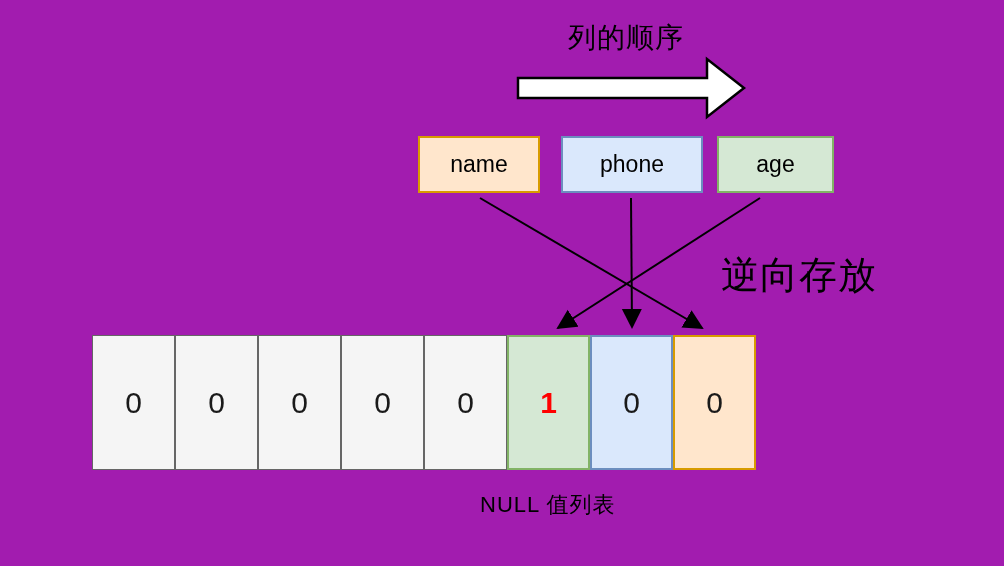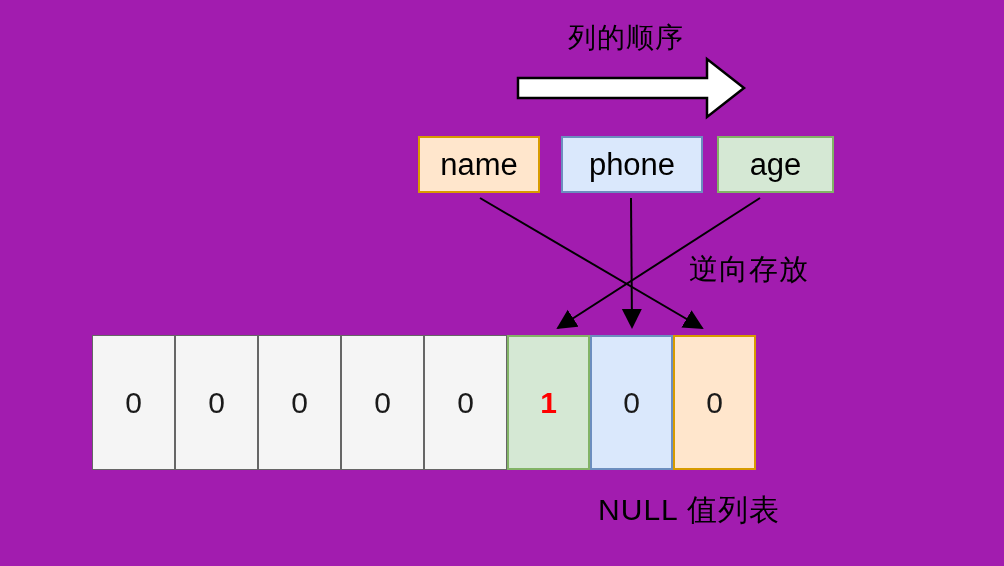--- a/index.html
+++ b/index.html
@@ -44,38 +44,38 @@
   }
   .col-box {
     position: absolute;
     top: 136px;
     height: 57px;
     border: 2px solid #000;
     box-sizing: border-box;
     display: flex;
     align-items: center;
     justify-content: center;
-    font-size: 31px;
+    font-size: 23px;
     color: #000000;
   }
   .col-box-0 { left: 418px; width: 122px; }
   .col-box-1 { left: 561px; width: 142px; }
   .col-box-2 { left: 717px; width: 117px; }
   .mapping-arrows {
     position: absolute;
     left: 0;
     top: 0;
     width: 1004px;
     height: 566px;
     pointer-events: none;
   }
   .reverse-label {
-    left: 689px;
+    left: 721px;
     top: 250px;
-    font-size: 29px;
+    font-size: 38px;
     letter-spacing: 1px;
   }
   .null-list {
     position: absolute;
     left: 92px;
     top: 335px;
     height: 135px;
     display: flex;
   }
   .null-cell {
@@ -86,22 +86,22 @@
     display: flex;
     align-items: center;
     justify-content: center;
     font-size: 30px;
     flex: 0 0 83px;
   }
   .bottom-label {
     left: 480px;
     top: 490px;
     width: 300px;
-    text-align: right;
-    font-size: 30px;
+    text-align: left;
+    font-size: 22px;
     letter-spacing: 1px;
   }
 </style>
 </head>
 <body>
 
 <div class="canvas">
 
   <div class="label title-top">列的顺序</div>
 

